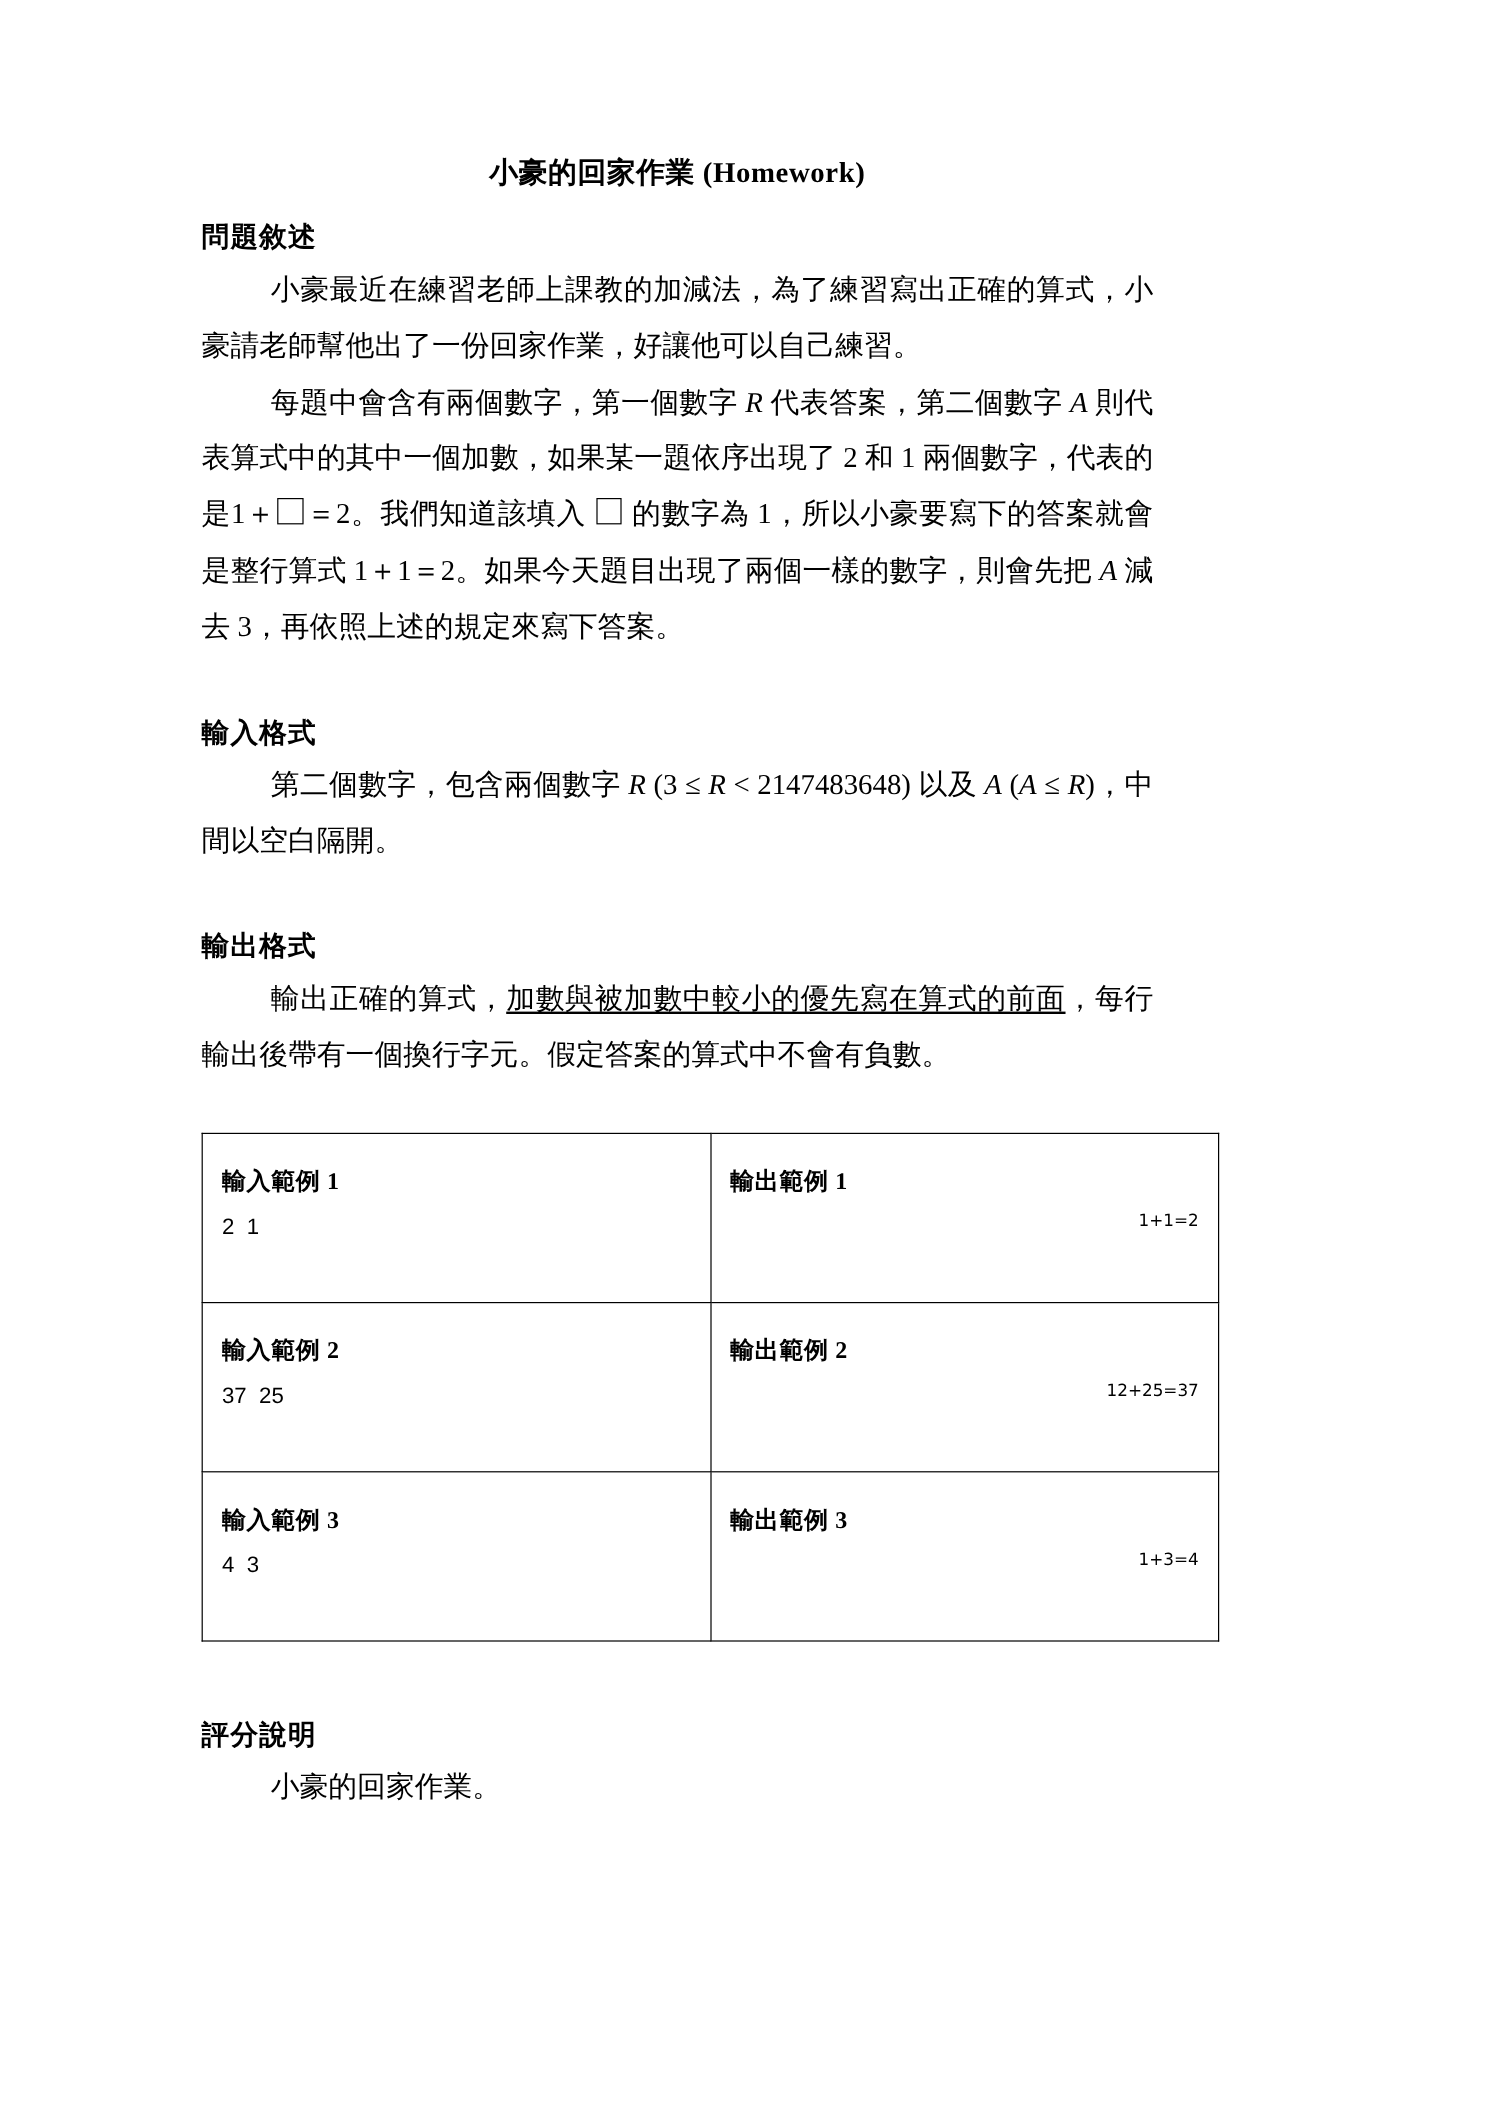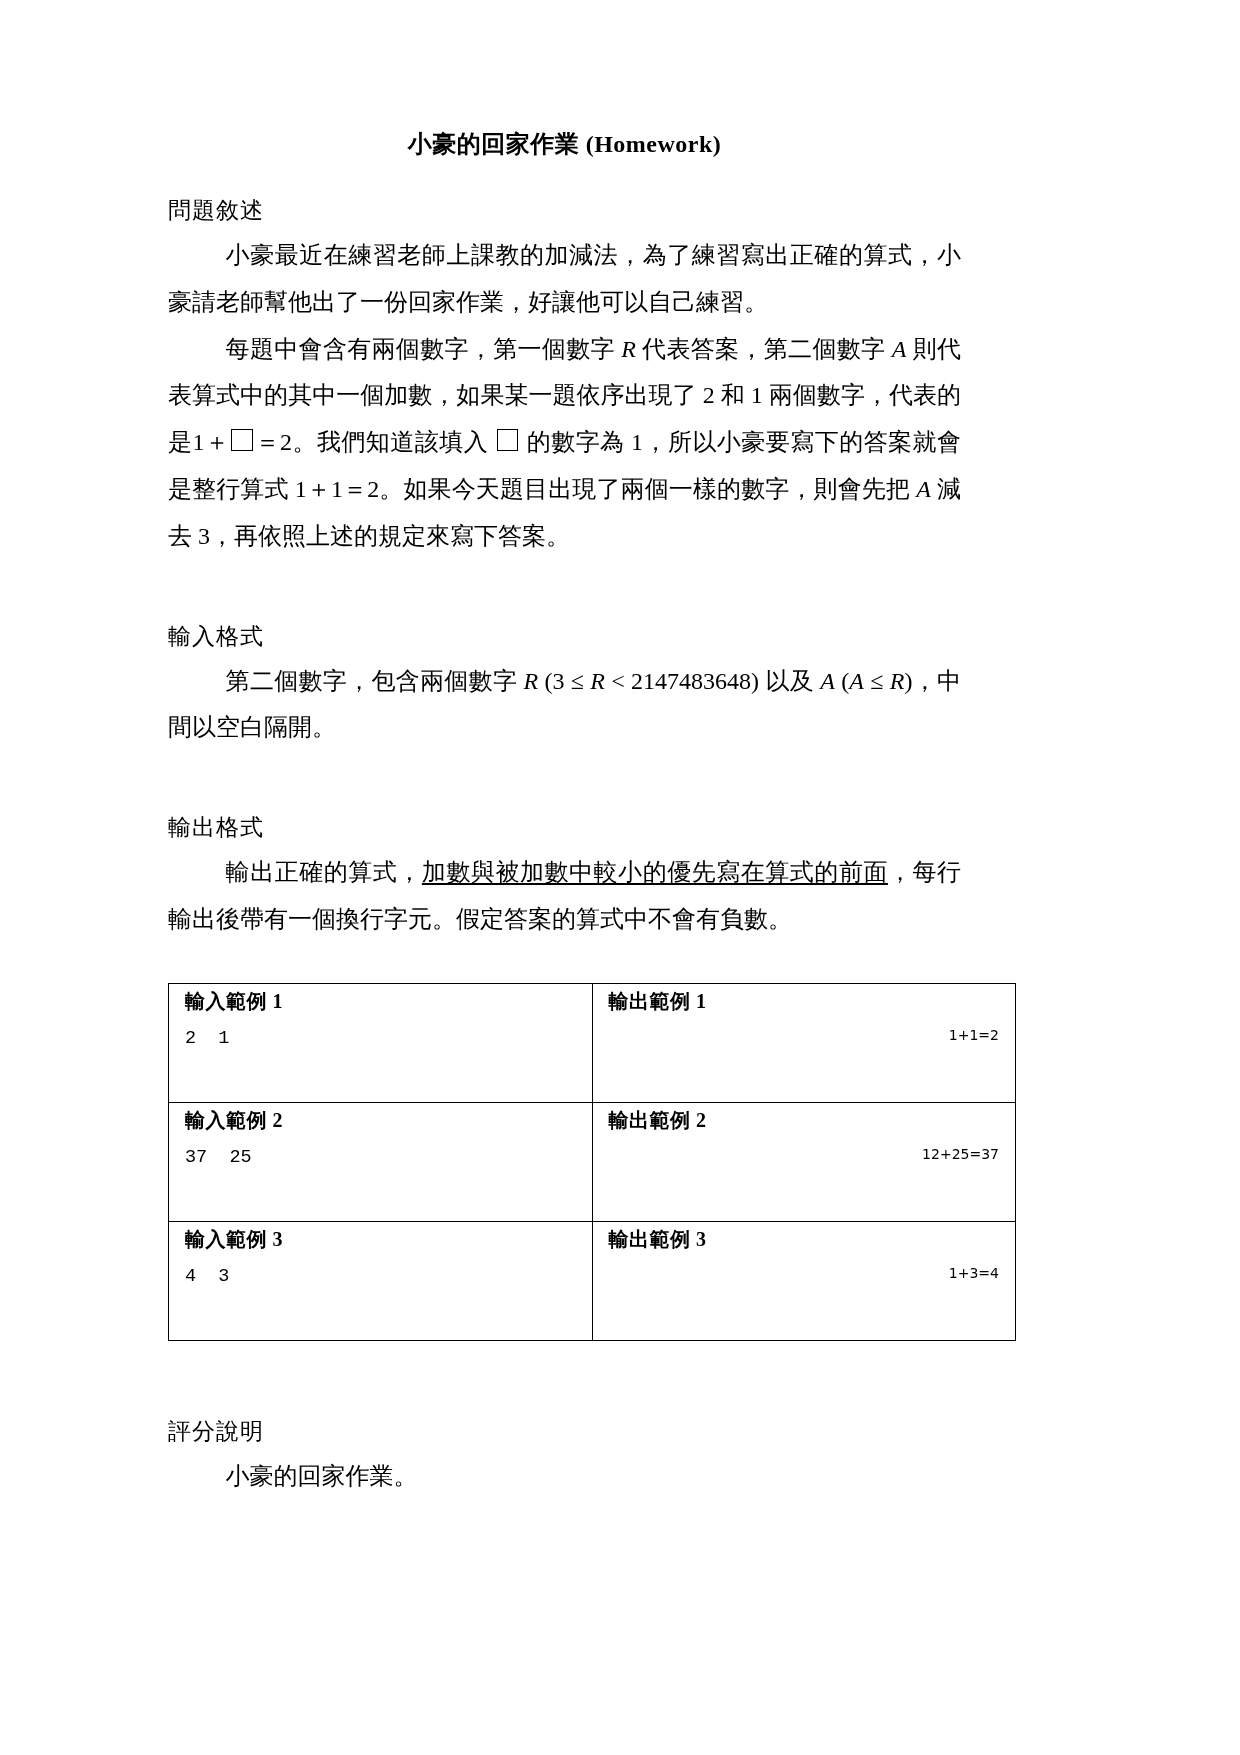--- a/index.html
+++ b/index.html
@@ -23,22 +23,22 @@
   }
   .doc-title {
     text-align: center;
     font-size: 24px;
     font-weight: bold;
     margin: 0 0 18px 0;
     letter-spacing: 0.5px;
   }
   .section-head {
     font-size: 23px;
-    font-weight: normal;
-    margin: 35px 0 6px 0;
+    font-weight: bold;
+    margin: 22px 0 6px 0;
     letter-spacing: 1px;
   }
   .para {
     font-size: 24px;
     line-height: 1.95;
     text-align: justify;
     text-justify: inter-ideograph;
     margin: 0;
     text-indent: 2.4em;
   }
@@ -62,32 +62,32 @@
 
   table.samples {
     border-collapse: collapse;
     width: 848px;
     margin: 0 auto;
     table-layout: fixed;
   }
   table.samples td {
     border: 1.5px solid #000;
     vertical-align: top;
-    padding: 4px 16px 22px 16px;
+    padding: 26px 16px 22px 16px;
     width: 50%;
     height: 92px;
   }
   .sample-label {
     font-size: 20px;
     font-weight: bold;
     margin-bottom: 10px;
     letter-spacing: 0.5px;
   }
   .sample-data {
-    font-family: Liberation Mono, monospace;
+    font-family: Liberation Sans, sans-serif;
     font-size: 18.5px;
     white-space: pre;
     line-height: 1.5;
   }
   .sample-out {
     font-family: "DejaVu Sans", sans-serif;
     font-size: 14px;
     white-space: pre;
     line-height: 1.5;
     text-align: right;

